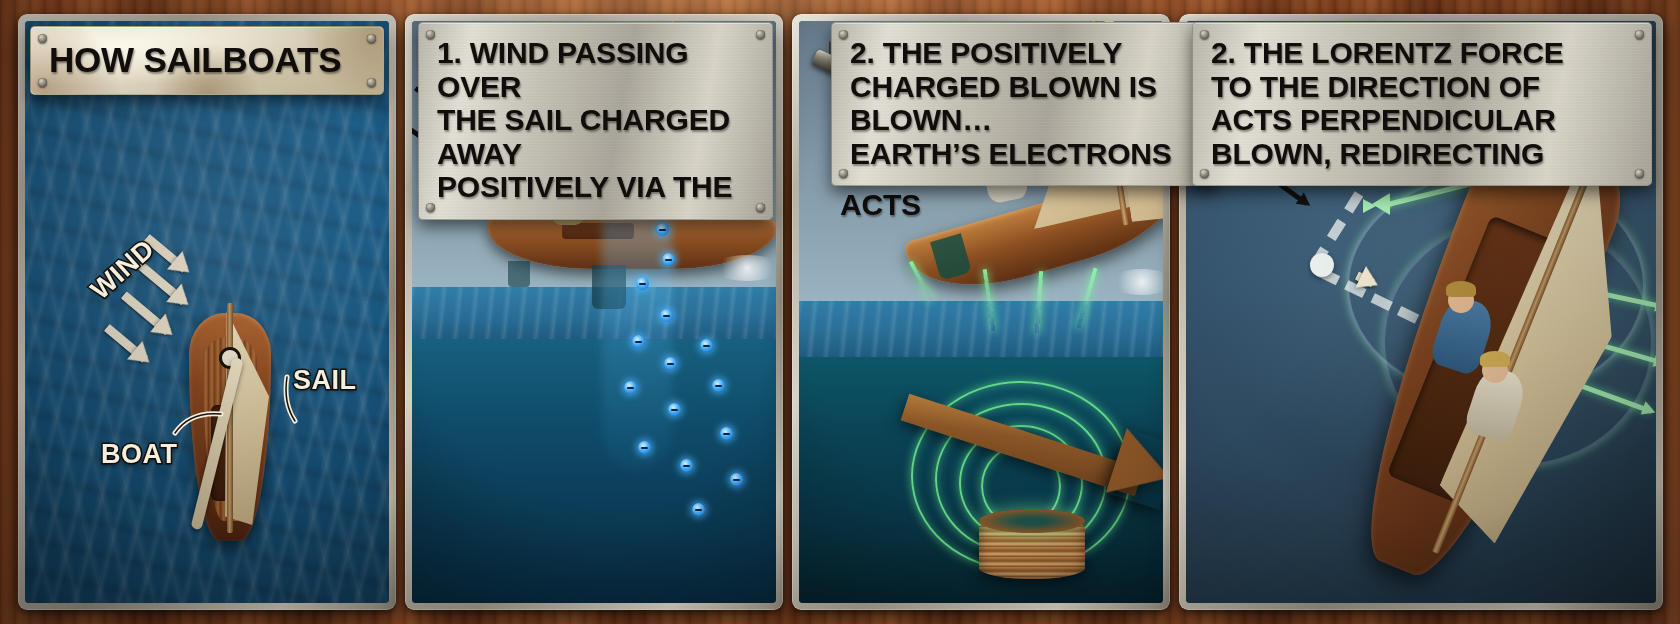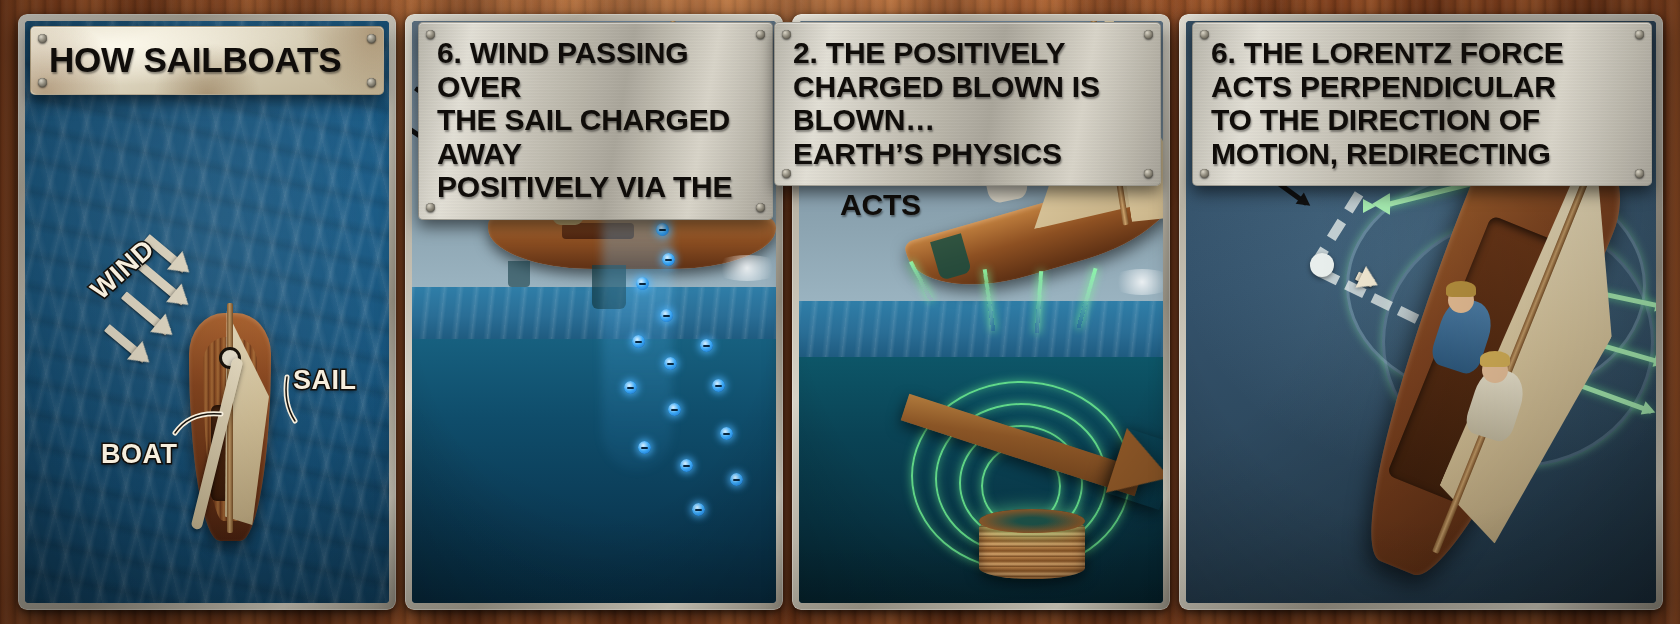--- a/index.html
+++ b/index.html
@@ -112,21 +112,21 @@
   .screw.tl { left: 7px;  top: 7px; }
   .screw.tr { right: 7px; top: 7px; }
   .screw.bl { left: 7px;  bottom: 7px; }
   .screw.br { right: 7px; bottom: 7px; }
 
   
   #plaque-1 { left: 30px;   top: 26px;  width: 354px; }
   #plaque-1 .plaque-text { font-size: 35px; }
   #plaque-2 { left: 418px;  top: 22px;  width: 355px; }
   #plaque-2 .plaque-text { font-size: 30px; }
-  #plaque-3 { left: 774px;  top: 22px;  width: 387px; }
+  #plaque-3 { left: 831px;  top: 22px;  width: 387px; }
   #plaque-3 .plaque-text { font-size: 30px; }
   #plaque-4 { left: 1192px; top: 22px;  width: 460px; }
   #plaque-4 .plaque-text { font-size: 30px; }
 
   
   .plaque-overflow {
     position: absolute;
     z-index: 39;
     color: #100d0a;
     font-weight: 700;
@@ -598,46 +598,46 @@
       <div>HOW SAILBOATS</div>
     </div>
   </div>
 
   <div class="plaque metal" id="plaque-2">
     <span class="screw tl"></span>
     <span class="screw tr"></span>
     <span class="screw bl"></span>
     <span class="screw br"></span>
     <div class="plaque-text">
-      <div>6. WIND PASSING OVER</div>
+      <div>1. WIND PASSING OVER</div>
       <div>THE SAIL CHARGED AWAY</div>
       <div>POSITIVELY VIA THE</div>
     </div>
   </div>
 
   <div class="plaque metal" id="plaque-3">
     <span class="screw tl"></span>
     <span class="screw tr"></span>
     <span class="screw bl"></span>
     <span class="screw br"></span>
     <div class="plaque-text">
       <div>2. THE POSITIVELY</div>
       <div>CHARGED BLOWN IS</div>
       <div>BLOWN…</div>
-      <div>EARTH’S PHYSICS</div>
+      <div>EARTH’S ELECTRONS</div>
     </div>
   </div>
   <div class="plaque-overflow" style="left:840px; top:188px;">ACTS</div>
 
   <div class="plaque metal" id="plaque-4">
     <span class="screw tl"></span>
     <span class="screw tr"></span>
     <span class="screw bl"></span>
     <span class="screw br"></span>
     <div class="plaque-text">
-      <div>6. THE LORENTZ FORCE</div>
+      <div>2. THE LORENTZ FORCE</div>
+      <div>TO THE DIRECTION OF</div>
       <div>ACTS PERPENDICULAR</div>
-      <div>TO THE DIRECTION OF</div>
-      <div>MOTION, REDIRECTING</div>
+      <div>BLOWN, REDIRECTING</div>
     </div>
   </div>
 
 </div>
 
 </body></html>

